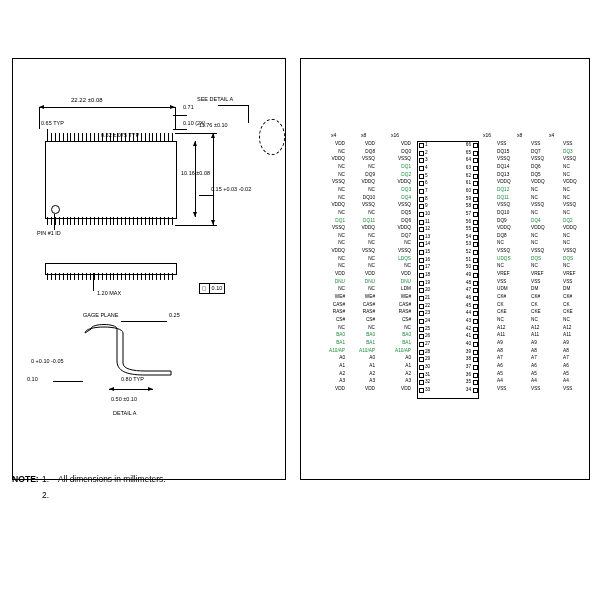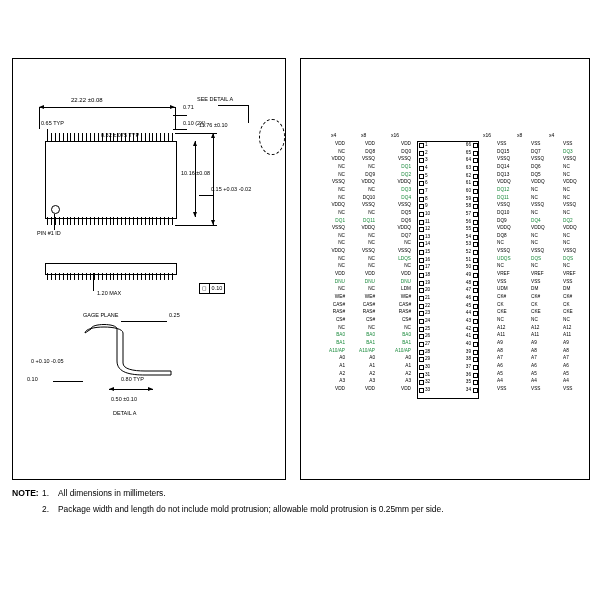--- a/index.html
+++ b/index.html
@@ -44,21 +44,21 @@
   .tolbox span:last-child{border-right:none;}
 
   
   #topview-title{position:absolute;left:0;width:100%;text-align:center;top:32px;font-size:10px;}
   .chip{position:absolute;border:1px solid #000;background:#fff;}
   .sq{position:absolute;width:3px;height:3px;border:0.6px solid #000;}
   .grn{color:#1a8a3c;}
   .num{position:absolute;font-size:4.7px;}
 
   
-  #note-block{position:absolute;left:12px;top:487px;width:576px;font-size:8.4px;line-height:1.55;}
+  #note-block{position:absolute;left:12px;top:473px;width:576px;font-size:8.4px;line-height:1.55;}
   #note-block .nlabel{position:absolute;left:0;top:0;font-weight:bold;font-size:8.6px;}
   #note-block .item{position:relative;padding-left:46px;margin-bottom:3px;}
   #note-block .item .n{position:absolute;left:30px;top:0;}
 </style>
 </head>
 <body>
 
 <div class="panel" id="left-panel">
 
   <div class="dimarrow" style="left:26px;top:48px;width:136px;"></div>
@@ -577,15 +577,14 @@
 </div>
 
 <div id="note-block">
   <div class="nlabel">NOTE:</div>
   <div class="item">
     <span class="n">1.</span>
     <span>All dimensions in millimeters.</span>
   </div>
   <div class="item">
     <span class="n">2.</span>
-    <span>Package width and length do not include mold protrusion; allowable mold protrusion is 0.25mm per side.</span>
   </div>
 </div>
 
 </body></html>

